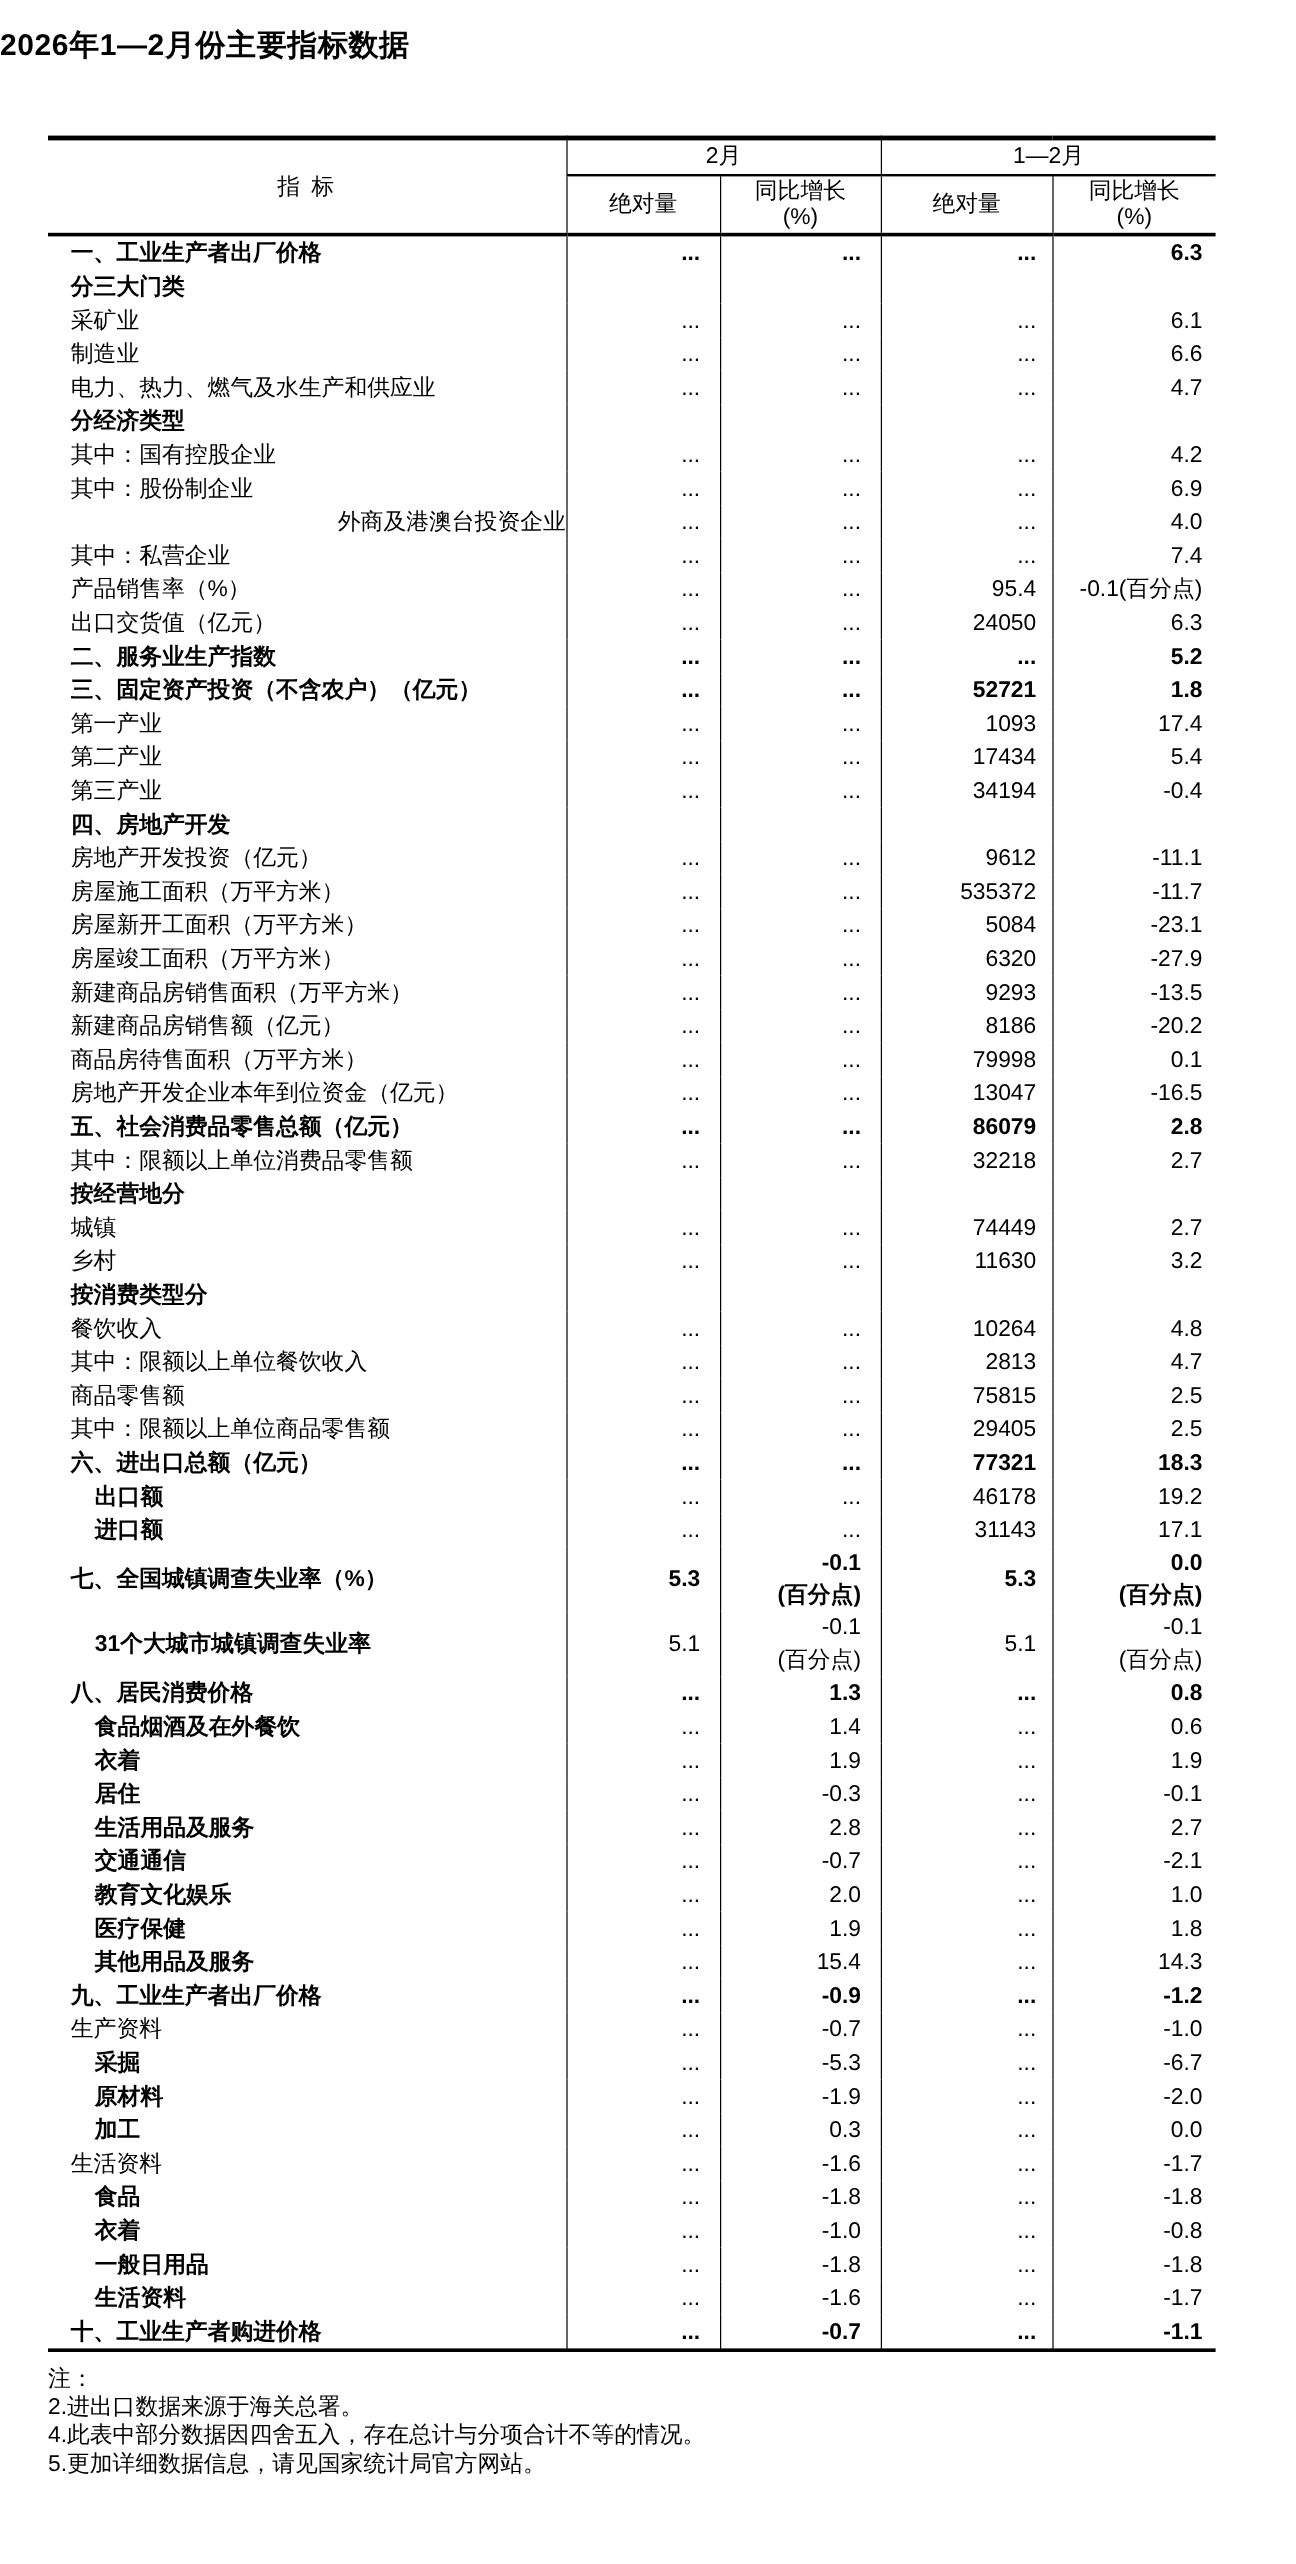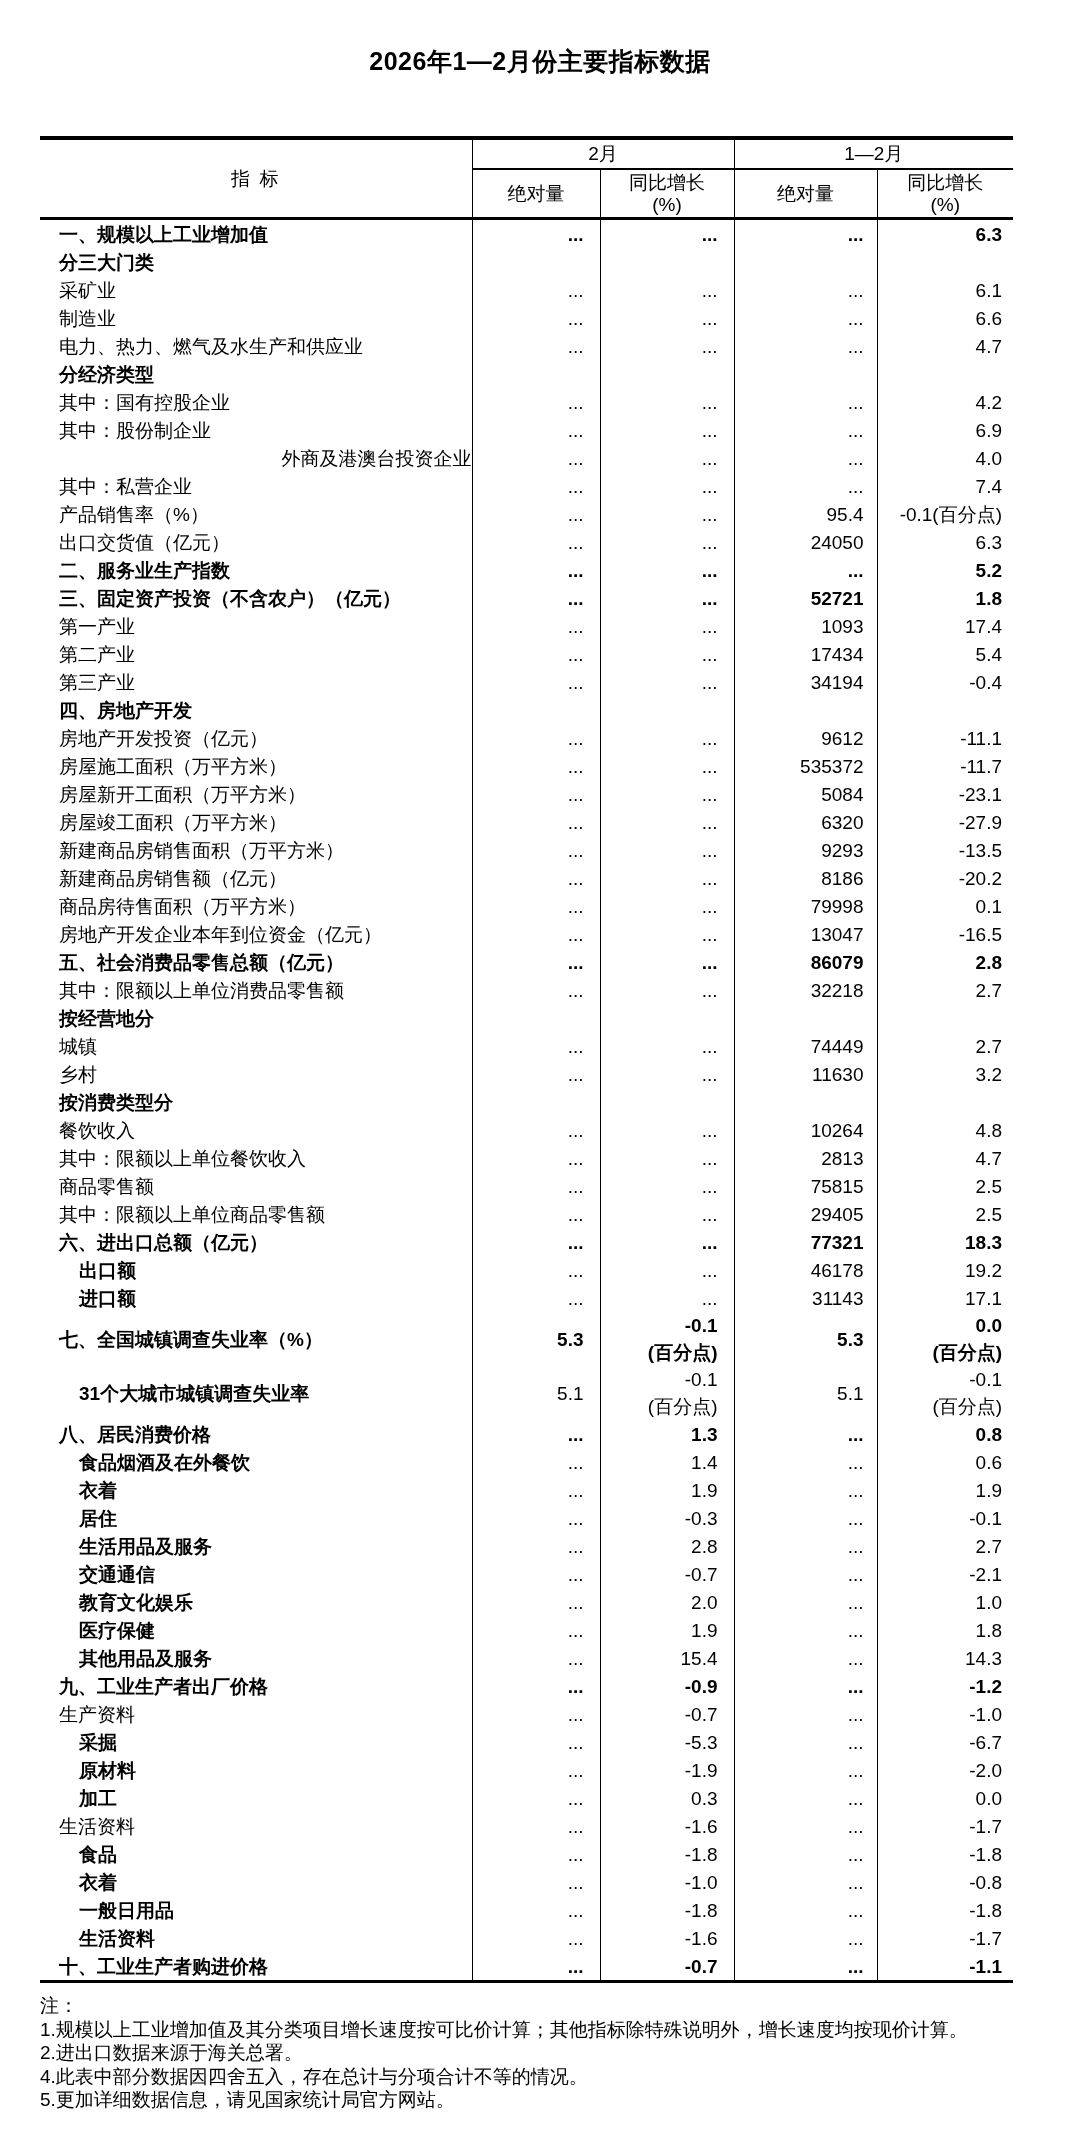--- a/index.html
+++ b/index.html
@@ -9,27 +9,27 @@
   }
   body {
     width: 1080px;
     height: 2137px;
     overflow: hidden;
     color: #000000;
     font-family: "Liberation Sans", "DejaVu Sans", sans-serif;
     -webkit-font-smoothing: antialiased;
   }
   .page-title {
-    margin: 12px;
-    padding-top: 35px;
+    margin: 0;
+    padding-top: 24px;
     height: 29px;
     line-height: 29px;
     font-size: 25px;
     font-weight: 700;
-    text-align: center;
+    text-align: left;
     letter-spacing: 0.5px;
   }
   table.indicators {
     border-collapse: collapse;
     table-layout: fixed;
     width: 973px;
     margin: 60px 0 0 40px;
     border-top: 4px solid #000;
     border-bottom: 3px solid #000;
     font-size: 19px;
@@ -113,21 +113,21 @@
       <th class="th-sub">绝对量</th>
       <th class="th-sub">同比增长
 (%)</th>
       <th class="th-sub">绝对量</th>
       <th class="th-sub">同比增长
 (%)</th>
     </tr>
   </thead>
   <tbody id="table-body">
       <tr class="bold">
-        <td class="lbl">一、规模以上工业增加值</td>
+        <td class="lbl">一、工业生产者出厂价格</td>
         <td class="val v2">...</td>
         <td class="val v3">...</td>
         <td class="val v4">...</td>
         <td class="val v5">6.3</td>
       </tr>
       <tr class="bold">
         <td class="lbl">分三大门类</td>
         <td class="val v2"></td>
         <td class="val v3"></td>
         <td class="val v4"></td>
@@ -548,17 +548,16 @@
         <td class="val v2">...</td>
         <td class="val v3">-0.7</td>
         <td class="val v4">...</td>
         <td class="val v5">-1.1</td>
       </tr>
     </tbody>
 </table>
 
 <div class="notes">
   <p>注：</p>
-  <p>1.规模以上工业增加值及其分类项目增长速度按可比价计算；其他指标除特殊说明外，增长速度均按现价计算。</p>
   <p>2.进出口数据来源于海关总署。</p>
   <p>4.此表中部分数据因四舍五入，存在总计与分项合计不等的情况。</p>
   <p>5.更加详细数据信息，请见国家统计局官方网站。</p>
 </div>
 
 </body></html>

